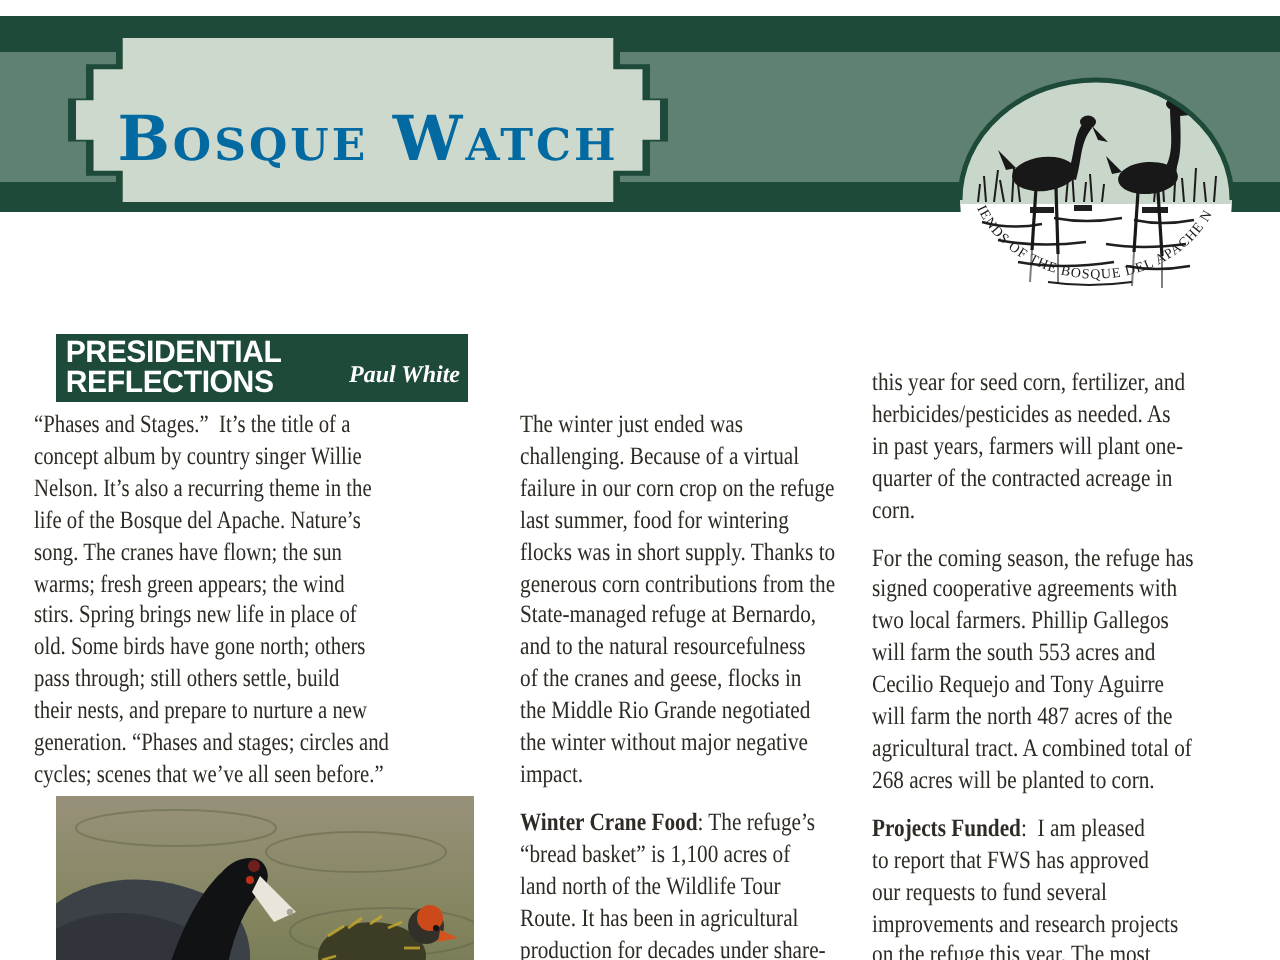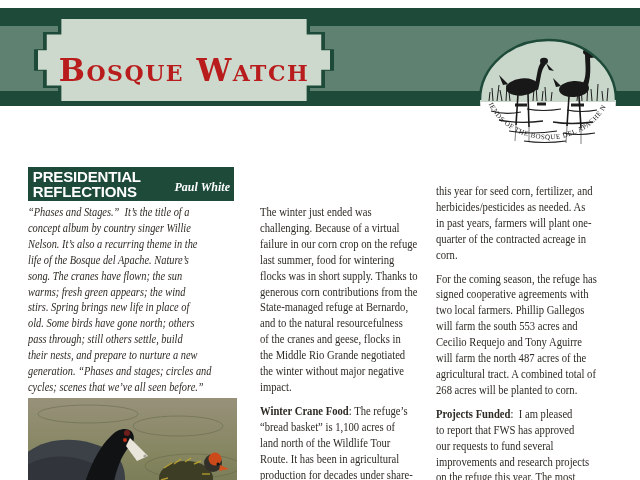--- a/index.html
+++ b/index.html
@@ -19,21 +19,21 @@
     position:absolute;left:34px;top:15px;width:300px;height:90px;background:#1d4a39;
     clip-path:polygon(0% 38%,3% 38%,3% 19%,8% 19%,8% 0%,92% 0%,92% 19%,97% 19%,97% 38%,100% 38%,100% 62%,97% 62%,97% 81%,92% 81%,92% 100%,8% 100%,8% 81%,3% 81%,3% 62%,0% 62%);
   }
   .plaque-inner{
     position:absolute;inset:4px;background:#ccd9cc;
     clip-path:polygon(0% 38%,3% 38%,3% 19%,8% 19%,8% 0%,92% 0%,92% 19%,97% 19%,97% 38%,100% 38%,100% 62%,97% 62%,97% 81%,92% 81%,92% 100%,8% 100%,8% 81%,3% 81%,3% 62%,0% 62%);
     display:flex;align-items:center;justify-content:center;
   }
   .nl-title{
     font-family:"DejaVu Serif", serif;font-weight:bold;font-variant:small-caps;
-    font-size:31px;letter-spacing:1.5px;color:#b91c1c;white-space:nowrap;margin-top:19px;
+    font-size:31px;letter-spacing:1.5px;color:#0369a1;white-space:nowrap;margin-top:19px;
   }
   
   .masthead-text{
     position:absolute;left:28px;top:110px;width:448px;height:48px;overflow:hidden;
   }
   .masthead-text .scale{
     width:560px;transform:scaleX(0.80);transform-origin:0 0;
     font-size:11px;line-height:13.5px;white-space:pre;color:#2b2720;
   }
   
@@ -43,21 +43,21 @@
     position:absolute;top:167px;height:34px;background:#1d4a39;color:#ffffff;
     font-family:"Liberation Sans", sans-serif;font-weight:bold;
   }
   .col-header .h-lines{padding:2px 0 0 5px;font-size:15.5px;line-height:15px;letter-spacing:-0.2px;transform:scaleX(0.97);transform-origin:0 0;white-space:nowrap;}
   .byline{
     position:absolute;right:4px;bottom:6px;font-family:"Liberation Serif", serif;
     font-style:italic;font-weight:bold;font-size:12px;letter-spacing:0;
   }
   .col-body{position:absolute;overflow:hidden;}
   .col-body .scale{transform-origin:0 0;font-size:12.5px;line-height:15.9px;color:#2e2a24;}
-  #col1-body{left:28px;top:205px;width:206px;height:193px;font-style:italic;}
+  #col1-body{left:17px;top:205px;width:206px;height:193px;}
   #col1-body .scale{width:250px;transform:scaleX(0.83);}
   #col2-body{left:248px;top:205px;width:178px;height:275px;margin-left:12px;}
   #col2-body .scale{width:212px;transform:scaleX(0.85);}
   #col3-body{left:436px;top:184px;width:198px;height:312px;}
   #col3-body .scale{width:234px;transform:scaleX(0.85);}
   .col-body p{margin:0 0 8px 0;}
   .pre{white-space:pre;}
   .col-body strong{font-weight:bold;}
   
   .photo{position:absolute;left:28px;top:398px;width:209px;height:82px;overflow:hidden;}

